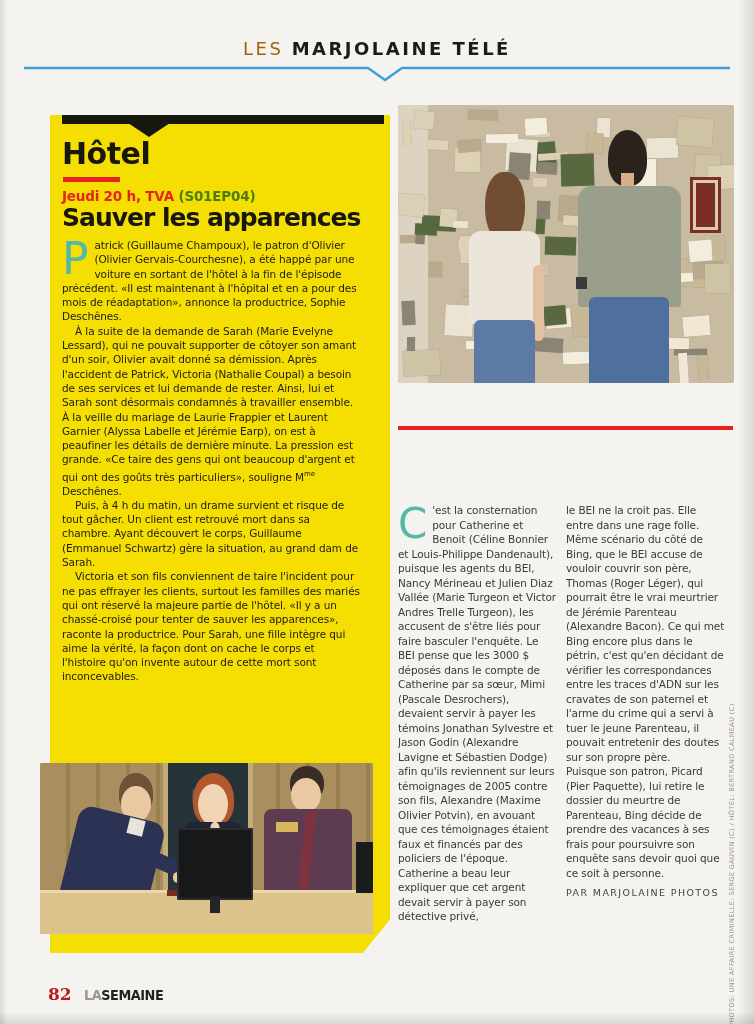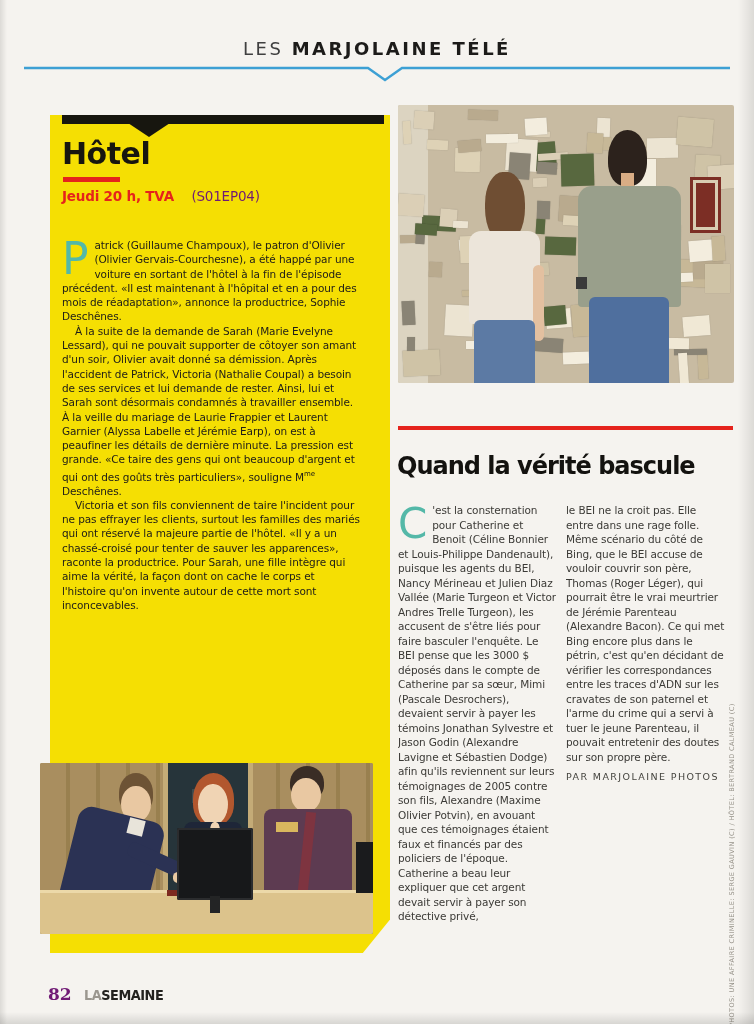--- a/index.html
+++ b/index.html
@@ -12,36 +12,36 @@
   .page::after{ content:''; position:absolute; right:0; top:0; width:16px; height:100%;
     background:linear-gradient(to right, rgba(0,0,0,0), rgba(0,0,0,0.10)); pointer-events:none;}
   .page::before{ content:''; position:absolute; left:0; bottom:0; width:100%; height:12px;
     background:linear-gradient(to bottom, rgba(0,0,0,0), rgba(0,0,0,0.12)); pointer-events:none; z-index:40;}
   .edge-l { position:absolute; left:0; top:0; width:7px; height:100%;
     background:linear-gradient(to right, rgba(0,0,0,0.10), rgba(0,0,0,0)); z-index:40;}
 
   
   .hdr { position:absolute; top:38px; left:0; width:754px; text-align:center;
     font-size:18px; letter-spacing:2.5px; white-space:nowrap;}
-  .hdr .lt { color:#404040; font-weight:400; }
+  .hdr .lt { color:#a16207; font-weight:400; }
   .hdr .bd { color:#1c1b19; font-weight:800; }
   .bluerule { position:absolute; left:24px; top:66px; width:706px; height:18px; }
 
   
   .ybox { position:absolute; left:50px; top:115px; width:340px; height:838px;
     background:#f5df03; clip-path:polygon(0 0,100% 0,100% 96%,92% 100%,0 100%); }
   .bar { position:absolute; left:62px; top:115px; width:322px; height:9px; background:#17160f; }
   .bar-v { position:absolute; left:128px; top:123px; width:0; height:0;
     border-left:21px solid transparent; border-right:21px solid transparent; border-top:14px solid #17160f; }
 
   .h-title { position:absolute; left:62px; top:136px; font-size:30px; font-weight:800;
     color:#17160f; letter-spacing:-0.5px; }
   .h-rule { position:absolute; left:63px; top:177px; width:57px; height:5px; background:#e5231c; }
   .sched { position:absolute; font-size:13.5px; font-weight:800; color:#e5231c; letter-spacing:-0.2px; white-space:nowrap;}
-  .sched .ep { color:#701a75; font-weight:400;margin-left:13px; }
+  .sched .ep { color:#4d7c0f; font-weight:700; }
   .h-sched { left:62px; top:188px; }
   .h-head { position:absolute; left:62px; top:203px; font-size:25px; font-weight:800;
     color:#17160f; letter-spacing:-1px; white-space:nowrap; }
 
   .h-body { position:absolute; left:62px; top:238px; width:298px; height:470px;
     font-size:10.5px; line-height:14.3px; color:#1d1c18; letter-spacing:-0.1px; overflow:hidden;}
   .h-body p { margin:0; }
   .h-body p.ind { text-indent:13px; }
   .dropcap { float:left; font-size:44px; line-height:38px; font-weight:400;
     color:#54b8a8; margin:2px 6px 0 0; }
@@ -90,21 +90,21 @@
   .dropcap2 { float:left; font-size:42px; line-height:37px; font-weight:400;
     color:#54b8a8; margin:2px 5px 0 0; }
   .subhead2 { font-weight:800; color:#2b2a26; margin:11px 0 2px 0 !important; font-size:11px; line-height:14px;}
   .byline2 { margin-top:6px !important; font-size:9.5px; letter-spacing:1.4px; color:#45443f; }
 
   .credits { position:absolute; left:728px; top:742px; height:285px;
     writing-mode:vertical-rl; transform:rotate(180deg);
     font-size:6.5px; letter-spacing:0.4px; color:#97938a; white-space:nowrap; }
 
   .pagenum { position:absolute; left:48px; top:984px; font-family:"DejaVu Serif","Liberation Serif",serif;
-    font-weight:700; font-size:17px; color:#701a75; }
+    font-weight:700; font-size:17px; color:#b91c1c; }
   .maglogo { position:absolute; left:84px; top:987px; font-size:14px; font-weight:800;
     letter-spacing:-0.5px; transform:scaleX(0.92); transform-origin:left; white-space:nowrap;}
   .maglogo .la { color:#9b978f; } .maglogo .sem { color:#23221e; }
 </style>
 </head>
 <body>
 
 <div class="page">
   <div class="edge-l"></div>
 
@@ -119,25 +119,27 @@
   <div class="ybox"></div>
   <div class="bar"></div>
   <div class="bar-v"></div>
 
   <div class="h-title">Hôtel</div>
   <div class="h-rule"></div>
   <div class="sched h-sched">
     <span>Jeudi 20 h, TVA</span>
     <span class="ep">(S01EP04)</span>
   </div>
+  <div class="h-head">Sauver les apparences</div>
 
   <div class="h-body">
     <p><span class="dropcap">P</span><span>atrick (Guillaume Champoux), le patron d'Olivier (Olivier Gervais-Courchesne), a été happé par une voiture en sortant de l'hôtel à la fin de l'épisode précédent. «Il est maintenant à l'hôpital et en a pour des mois de réadaptation», annonce la productrice, Sophie Deschênes.</span></p>
     <p class="ind">À la suite de la demande de Sarah (Marie Evelyne Lessard), qui ne pouvait supporter de côtoyer son amant d'un soir, Olivier avait donné sa démission. Après l'accident de Patrick, Victoria (Nathalie Coupal) a besoin de ses services et lui demande de rester. Ainsi, lui et Sarah sont désormais condamnés à travailler ensemble.</p>
     <p><span>À la veille du mariage de Laurie Frappier et Laurent Garnier (Alyssa Labelle et Jérémie Earp), on est à peaufiner les détails de dernière minute. La pression est grande. «Ce taire des gens qui ont beaucoup d'argent et qui ont des goûts très particuliers», souligne M</span><sup>me</sup><span> Deschênes.</span></p>
+    <p class="ind">Puis, à 4 h du matin, un drame survient et risque de tout gâcher. Un client est retrouvé mort dans sa chambre. Ayant découvert le corps, Guillaume (Emmanuel Schwartz) gère la situation, au grand dam de Sarah.</p>
     <p class="ind">Victoria et son fils conviennent de taire l'incident pour ne pas effrayer les clients, surtout les familles des mariés qui ont réservé la majeure partie de l'hôtel. «Il y a un chassé-croisé pour tenter de sauver les apparences», raconte la productrice. Pour Sarah, une fille intègre qui aime la vérité, la façon dont on cache le corps et l'histoire qu'on invente autour de cette mort sont inconcevables.</p>
 
   </div>
 
   <div class="photo-h">
     <div class="wood"></div>
     <div class="door">
         <div class="pl"></div>
       </div>
 
@@ -273,27 +275,27 @@
     <div class="fig" style="left:53%;top:9%;width:32%;height:91%;">
       <div class="hair" style="left:30%;top:0;width:36%;height:22%;background:#2c221c;border-radius:50% 50% 42% 42%;"></div>
       <div style="position:absolute;left:42%;top:17%;width:12%;height:8%;background:#d9ad85;"></div>
       <div class="torso" style="left:2%;top:22%;width:96%;height:48%;background:#999f8b;border-radius:14px 14px 4px 4px;"></div>
       <div style="position:absolute;left:12%;top:66%;width:74%;height:34%;background:#4f6f9e;border-radius:6px 6px 0 0;"></div>
       <div style="position:absolute;left:0;top:58%;width:10%;height:5%;background:#3a3a3a;"></div>
     </div>
   </div>
 
   <div class="c-rule"></div>
-  <div class="c-head">Quand la vérité bascule</div>
 
   <div class="col col1">
     <p><span class="dropcap2">C</span><span>'est la consternation pour Catherine et Benoit (Céline Bonnier et Louis-Philippe Dandenault), puisque les agents du BEI, Nancy Mérineau et Julien Diaz Vallée (Marie Turgeon et Victor Andres Trelle Turgeon), les accusent de s'être liés pour faire basculer l'enquête. Le BEI pense que les 3000 $ déposés dans le compte de Catherine par sa sœur, Mimi (Pascale Desrochers), devaient servir à payer les témoins Jonathan Sylvestre et Jason Godin (Alexandre Lavigne et Sébastien Dodge) afin qu'ils reviennent sur leurs témoignages de 2005 contre son fils, Alexandre (Maxime Olivier Potvin), en avouant que ces témoignages étaient faux et financés par des policiers de l'époque. Catherine a beau leur expliquer que cet argent devait servir à payer son détective privé,</span></p>
   </div>
   <div class="col col2">
     <p>le BEI ne la croit pas. Elle entre dans une rage folle. Même scénario du côté de Bing, que le BEI accuse de vouloir couvrir son père, Thomas (Roger Léger), qui pourrait être le vrai meurtrier de Jérémie Parenteau (Alexandre Bacon). Ce qui met Bing encore plus dans le pétrin, c'est qu'en décidant de vérifier les correspondances entre les traces d'ADN sur les cravates de son paternel et l'arme du crime qui a servi à tuer le jeune Parenteau, il pouvait entretenir des doutes sur son propre père.</p>
+    <p>Puisque son patron, Picard (Pier Paquette), lui retire le dossier du meurtre de Parenteau, Bing décide de prendre des vacances à ses frais pour poursuivre son enquête sans devoir quoi que ce soit à personne.</p>
     <p class="byline2">PAR MARJOLAINE PHOTOS</p>
   </div>
 
   <div class="credits">PHOTOS: UNE AFFAIRE CRIMINELLE: SERGE GAUVIN (C) / HÔTEL: BERTRAND CALMEAU (C)</div>
 
   <div class="pagenum">82</div>
   <div class="maglogo">
     <span class="la">LA</span><span class="sem">SEMAINE</span>
   </div>
 </div>

